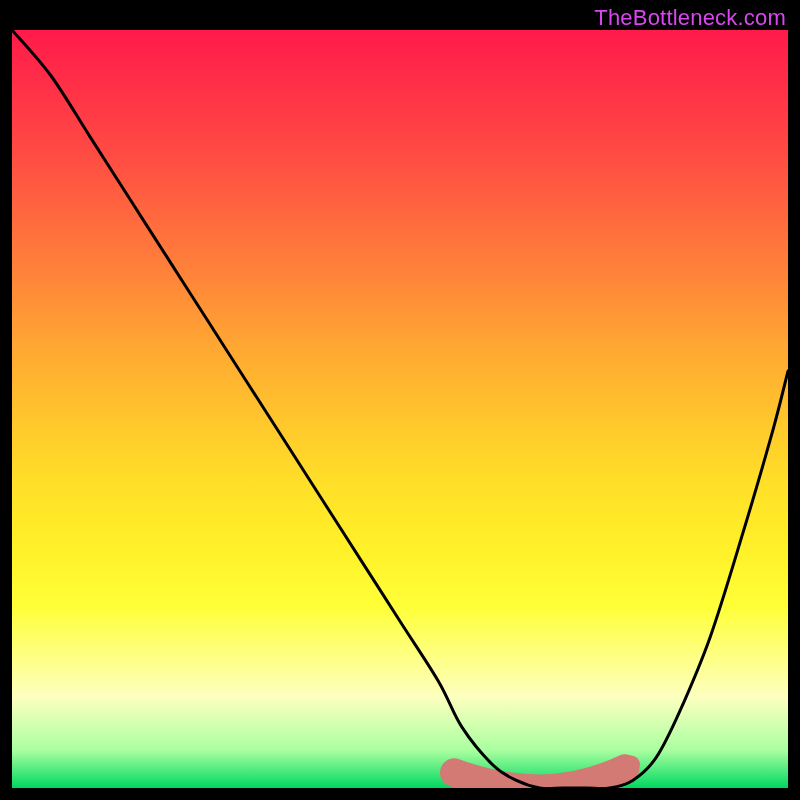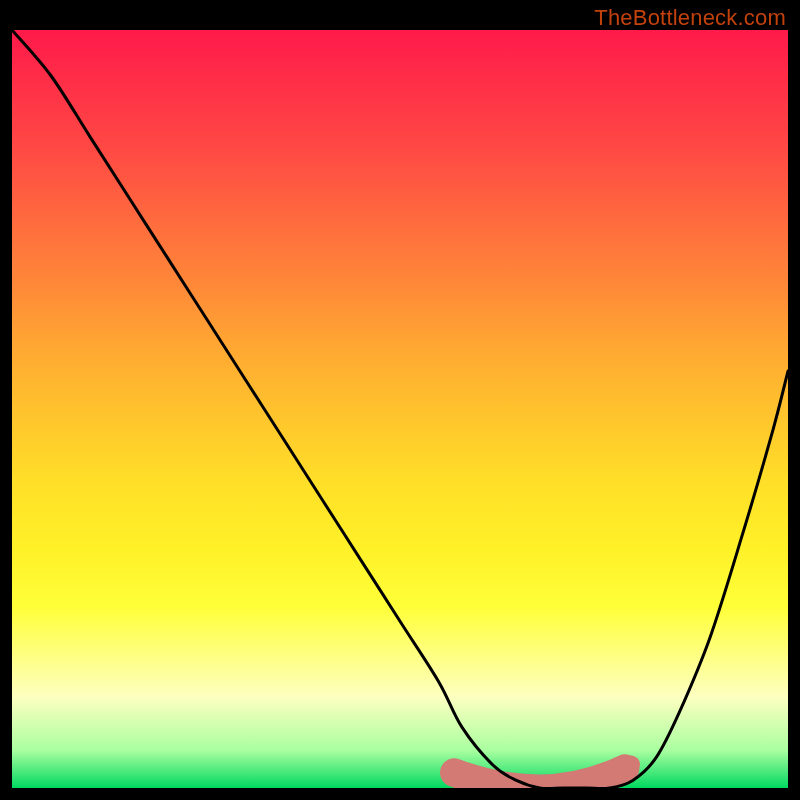--- a/index.html
+++ b/index.html
@@ -37,21 +37,21 @@
       #aaffa0 95%,
       #00d860 100%
     );
   }
   .watermark {
     position: absolute;
     top: 5px;
     right: 14px;
     font-family: Arial, Helvetica, sans-serif;
     font-size: 22px;
-    color: #c2410c;
+    color: #d946ef;
     letter-spacing: 0.2px;
   }
   svg.curve {
     position: absolute;
     left: 0;
     top: 0;
     width: 776px;
     height: 758px;
   }
 </style>

